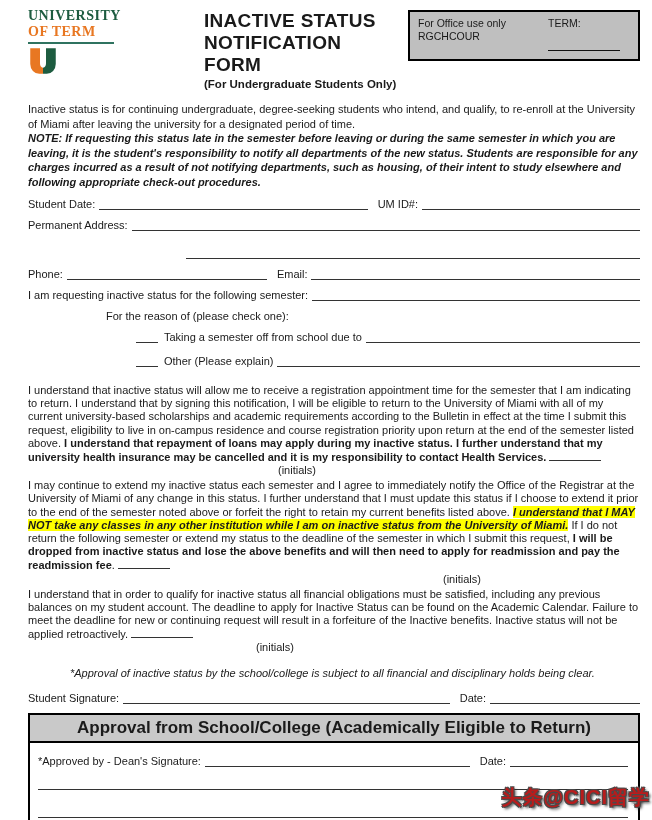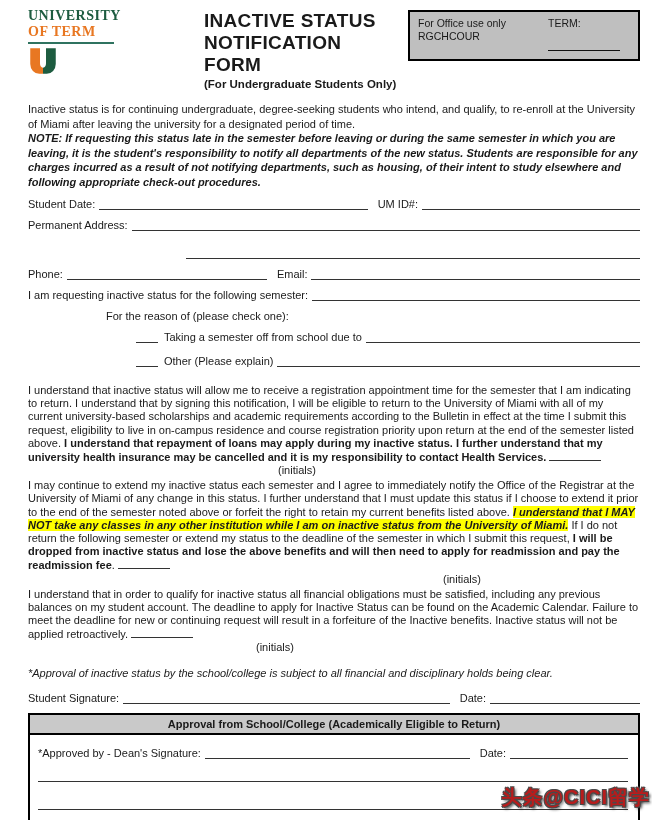--- a/index.html
+++ b/index.html
@@ -28,24 +28,24 @@
   .frow{display:flex;align-items:flex-end;margin-top:9px;}
   .frow .lab{white-space:nowrap;padding-right:4px;}
   .frow .lab2{white-space:nowrap;padding:0 4px 0 10px;}
   .intro{margin-top:12px;line-height:14.5px;}
   .note{font-weight:bold;font-style:italic;}
   .para{margin-top:13px;line-height:13.2px;}
   .b{font-weight:bold;}
   .hl{background:#ffff00;font-weight:bold;font-style:italic;}
   .initials{line-height:12px;margin-top:0px;}
   .inline-bl{display:inline-block;border-bottom:1px solid #333;width:52px;height:10px;}
-  .italic-note{font-style:italic;margin-top:14px;line-height:13px;}
+  .italic-note{font-style:italic;margin-top:14px;line-height:13px;margin-left:42px;}
   
   .approval{border:2px solid #000;margin-top:9px;}
-  .approval-head{background:#c9c9c9;border-bottom:2px solid #000;text-align:center;font-weight:bold;font-size:11px;padding:3px 0;}
+  .approval-head{background:#c9c9c9;border-bottom:2px solid #000;text-align:center;font-weight:bold;font-size:17px;padding:3px 0;}
   .approval-body{padding:2px 10px 12px 8px;}
   
   .watermark{
     position:absolute;right:2px;top:784px;font-size:20px;font-weight:bold;color:#b91c1c;letter-spacing:1px;
     text-shadow:1px 1px 0 #4a4a4a,-1px -1px 0 #4a4a4a,1px -1px 0 #4a4a4a,-1px 1px 0 #4a4a4a,2px 2px 3px #222;
   }
 </style>
 </head>
 <body>
 

